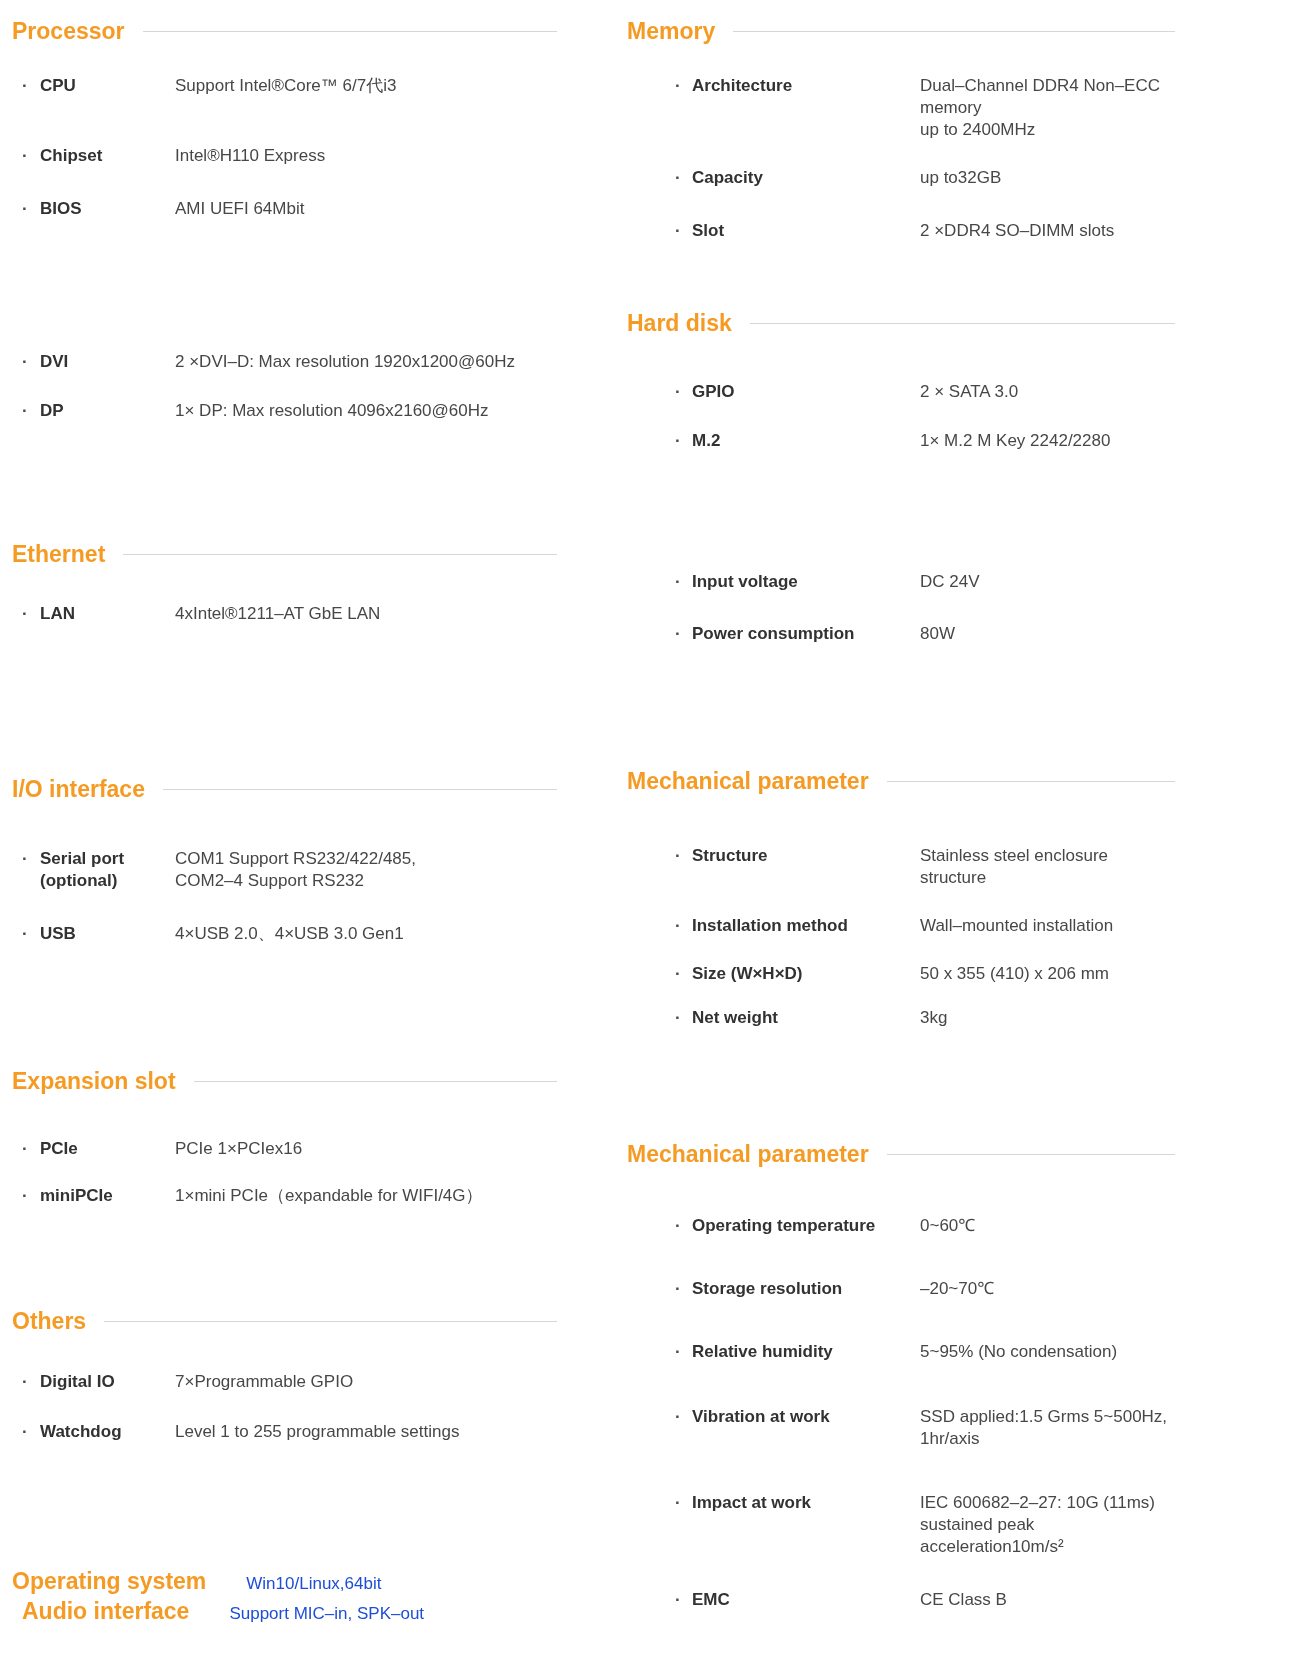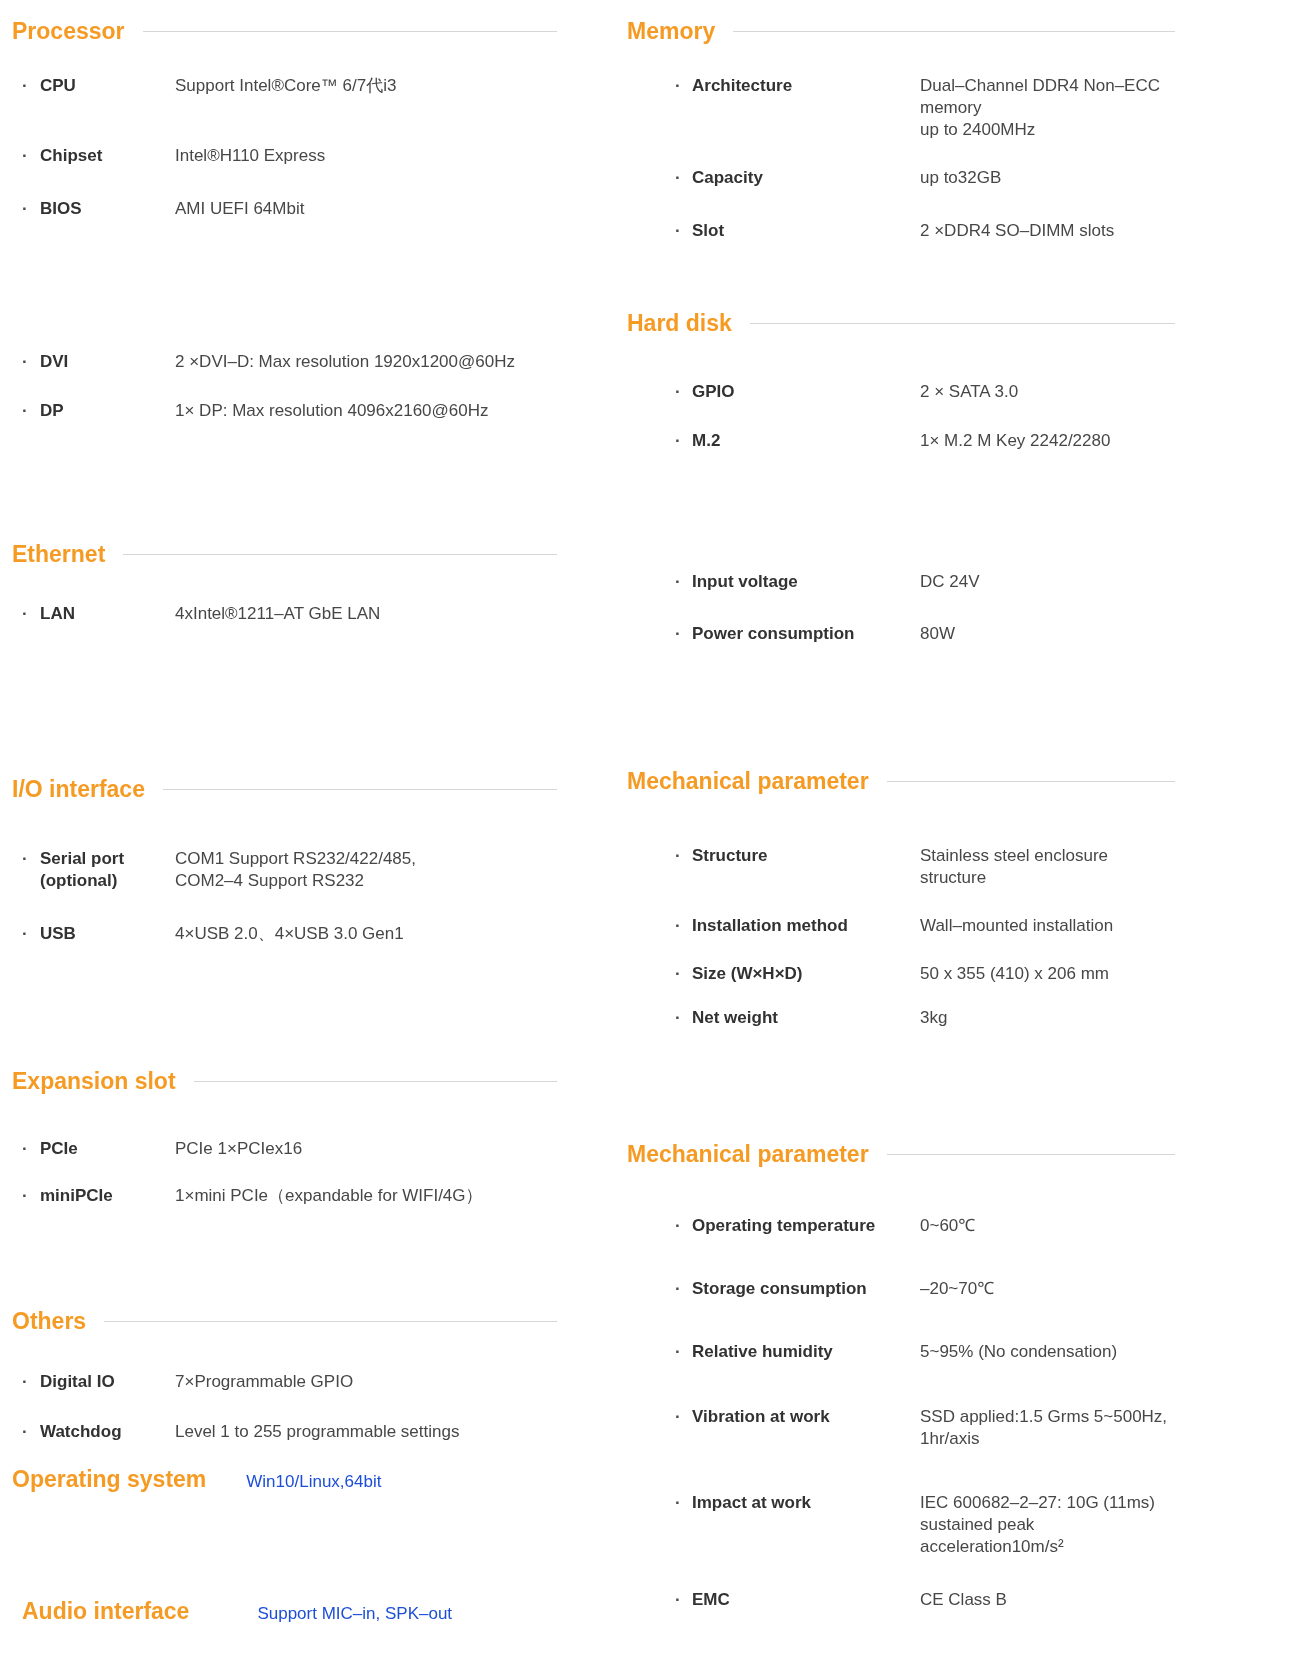--- a/index.html
+++ b/index.html
@@ -132,28 +132,28 @@
     <span class="label">Digital IO</span>
     <span class="value">7×Programmable GPIO</span>
   </div>
   <div class="row" style="margin-top:28px;">
     <span class="bullet">·</span>
     <span class="label">Watchdog</span>
     <span class="value">Level 1 to 255 programmable settings</span>
   </div>
 </section>
 
-<div class="inline-sec" style="top:1464px; left:12px;justify-content:flex-end;">
+<div class="inline-sec" style="top:1566px; left:12px;justify-content:flex-end;">
   <h2 class="sec-title">Operating system</h2>
   <span class="value" style="margin-left:40px;">Win10/Linux,64bit</span>
 </div>
 
 <div class="inline-sec" style="top:1596px; left:22px;">
   <h2 class="sec-title">Audio interface</h2>
-  <span class="value" style="margin-left:68px;">Support MIC–in, SPK–out</span>
+  <span class="value" style="margin-left:40px;">Support MIC–in, SPK–out</span>
 </div>
 
 <section class="section col-right" style="top:16px; left:627px; width:548px;">
   <div class="sec-head">
     <h2 class="sec-title">Memory</h2>
     <div class="rule"></div>
   </div>
   <div class="row" style="margin-top:29px;">
     <span class="bullet">·</span>
     <span class="label">Architecture</span>
@@ -234,21 +234,21 @@
     <h2 class="sec-title">Mechanical parameter</h2>
     <div class="rule"></div>
   </div>
   <div class="row" style="margin-top:46px;">
     <span class="bullet">·</span>
     <span class="label">Operating temperature</span>
     <span class="value">0~60℃</span>
   </div>
   <div class="row" style="margin-top:41px;">
     <span class="bullet">·</span>
-    <span class="label">Storage consumption</span>
+    <span class="label">Storage resolution</span>
     <span class="value">–20~70℃</span>
   </div>
   <div class="row" style="margin-top:41px;">
     <span class="bullet">·</span>
     <span class="label">Relative humidity</span>
     <span class="value">5~95% (No condensation)</span>
   </div>
   <div class="row" style="margin-top:43px;">
     <span class="bullet">·</span>
     <span class="label">Vibration at work</span>

